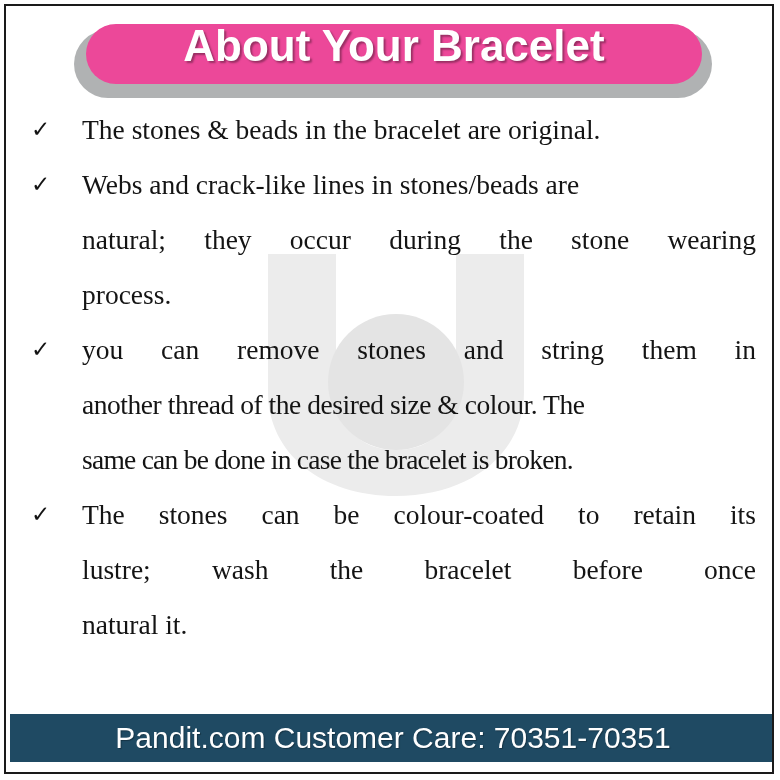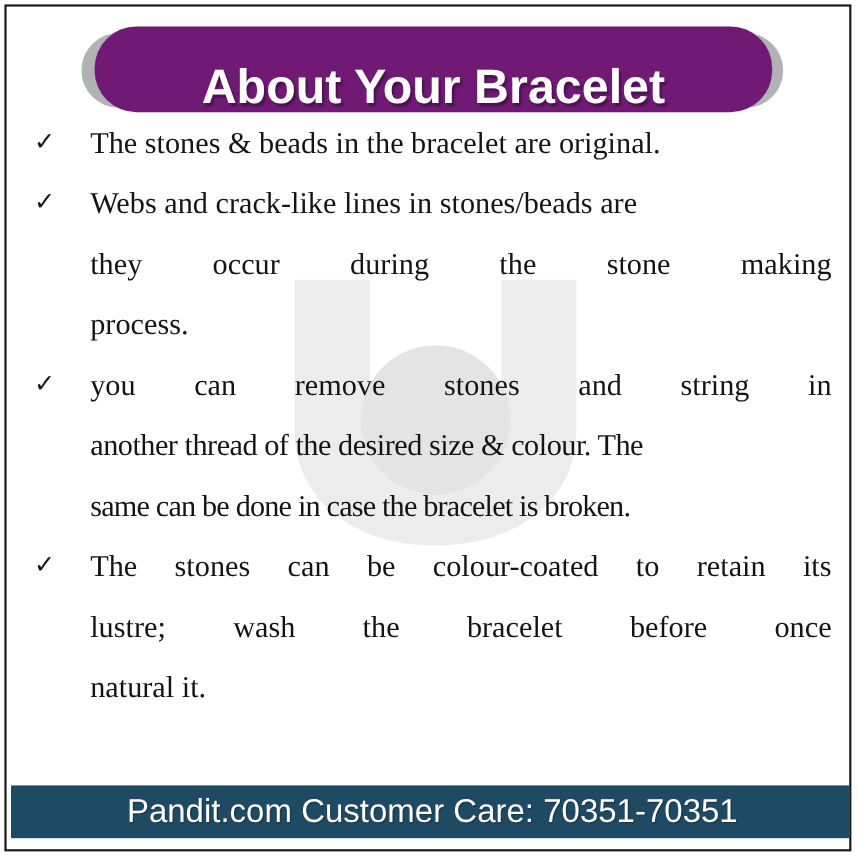--- a/index.html
+++ b/index.html
@@ -52,25 +52,25 @@
     width: 638px;
     height: 68px;
     background: #b0b2b3;
     border-radius: 40px;
   }
   .pill-main {
     position: absolute;
     left: 80px;
     top: 6px;
     width: 616px;
-    height: 78px;
-    background: #701a75;
+    height: 60px;
+    background: #ec4899;
     border-radius: 38px;
     display: flex;
-    align-items: flex-end;
+    align-items: flex-start;
     justify-content: center;
   }
   #header-title {
     font-family: "Liberation Sans", sans-serif;
     font-weight: bold;
     font-size: 44px;
     color: #ffffff;
     letter-spacing: 0px;
     text-shadow: 2px 2px 2px rgba(0,0,0,0.35);
     white-space: nowrap;
@@ -174,41 +174,43 @@
       <div class="bullet-text nojust">
         <span class="line">The stones &amp; beads in the bracelet are original.</span>
       </div>
     </div>
 
     <div class="bullet-row">
       <span class="check-icon">✓</span>
       <div class="bullet-text nojust">
         <span class="line">Webs and crack-like lines in stones/beads are</span>
         <span class="line just">
+            <span>natural;</span>
             <span>they</span>
             <span>occur</span>
             <span>during</span>
             <span>the</span>
             <span>stone</span>
-            <span>making</span>
+            <span>wearing</span>
           </span>
         <span class="line">process.</span>
       </div>
     </div>
 
     <div class="bullet-row">
       <span class="check-icon">✓</span>
       <div class="bullet-text nojust">
         <span class="line just">
             <span>you</span>
             <span>can</span>
             <span>remove</span>
             <span>stones</span>
             <span>and</span>
             <span>string</span>
+            <span>them</span>
             <span>in</span>
           </span>
         <span class="line tight">another thread of the desired size &amp; colour. The</span>
         <span class="line tighter">same can be done in case the bracelet is broken.</span>
       </div>
     </div>
 
     <div class="bullet-row">
       <span class="check-icon">✓</span>
       <div class="bullet-text nojust">

